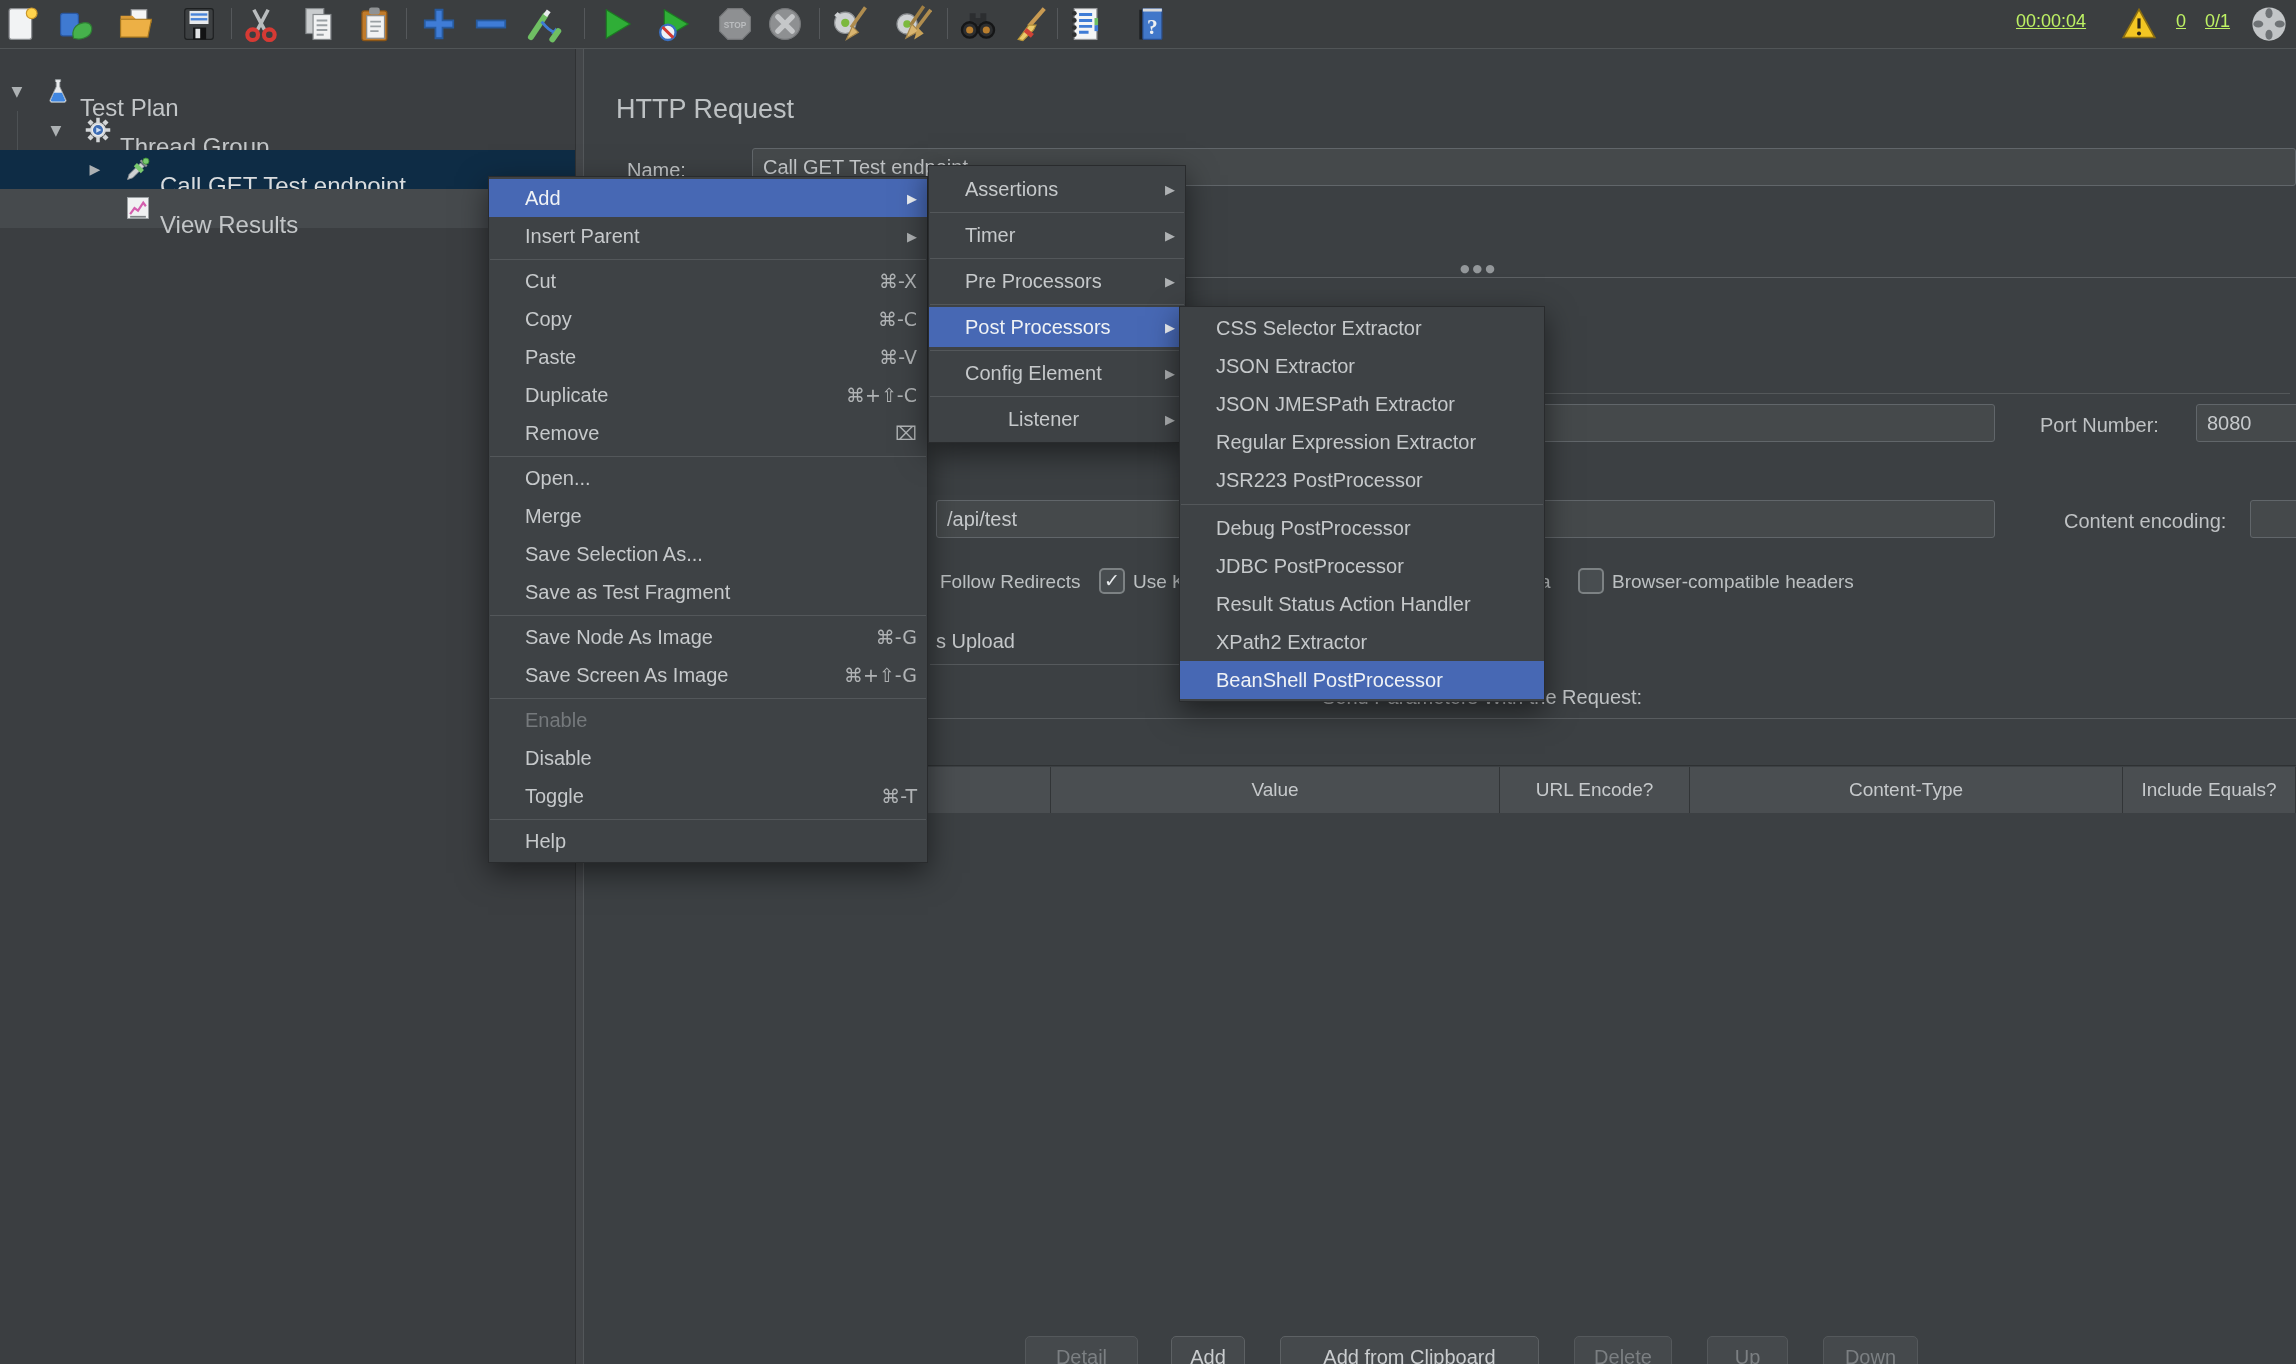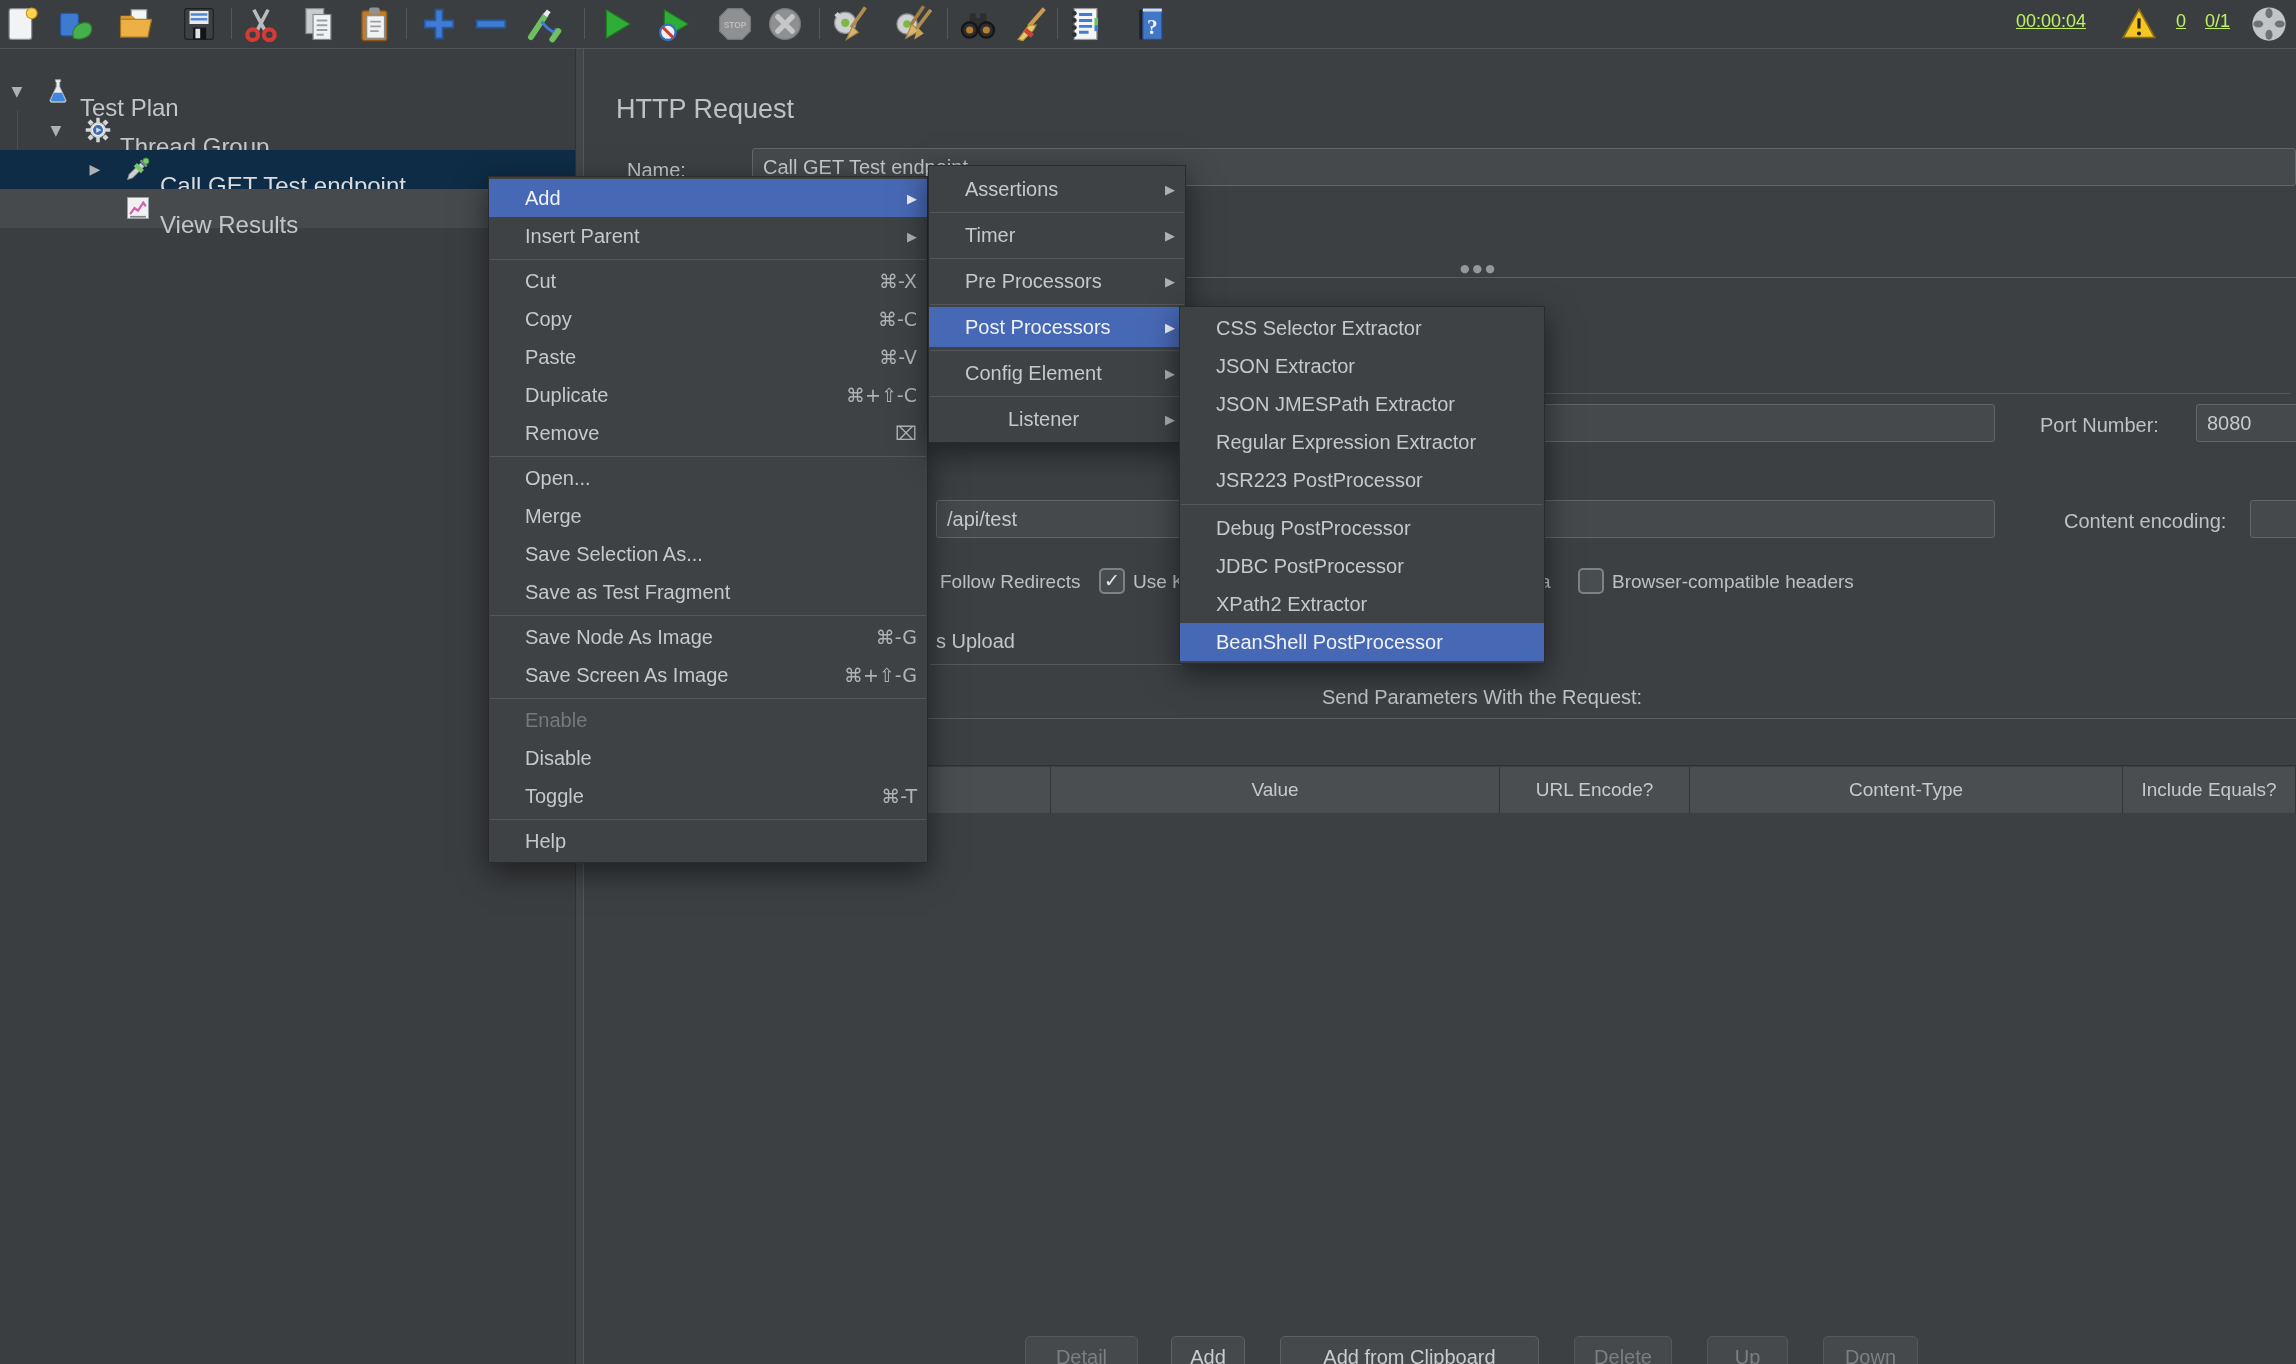--- a/index.html
+++ b/index.html
@@ -424,19 +424,22 @@
         <span class="lbl">JSR223 PostProcessor</span>
       </div>
       <div class="msep" style="height: 10px;"></div>
       <div class="mi" style="height: 38px;">
         <span class="lbl">Debug PostProcessor</span>
       </div>
       <div class="mi" style="height: 38px;">
         <span class="lbl">JDBC PostProcessor</span>
       </div>
       <div class="mi" style="height: 38px;">
+        <span class="lbl">Result Status Action Handler</span>
+      </div>
+      <div class="mi" style="height: 38px;">
         <span class="lbl">XPath2 Extractor</span>
       </div>
       <div class="mi hl" style="height: 38px;">
         <span class="lbl">BeanShell PostProcessor</span>
       </div>
     </div>
   </div>
 
 </body></html>

